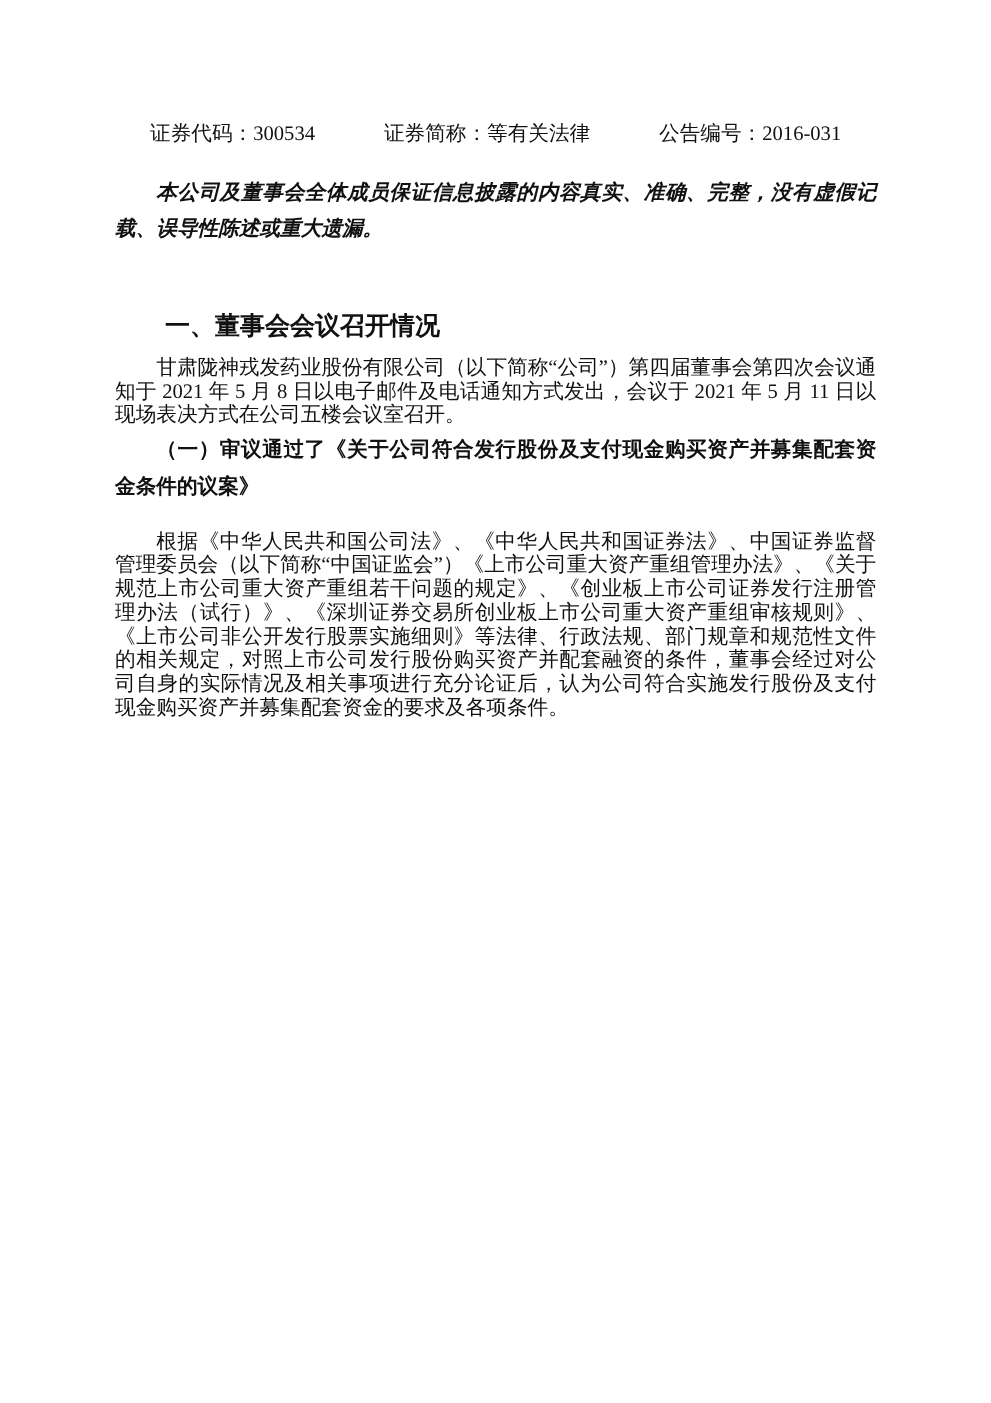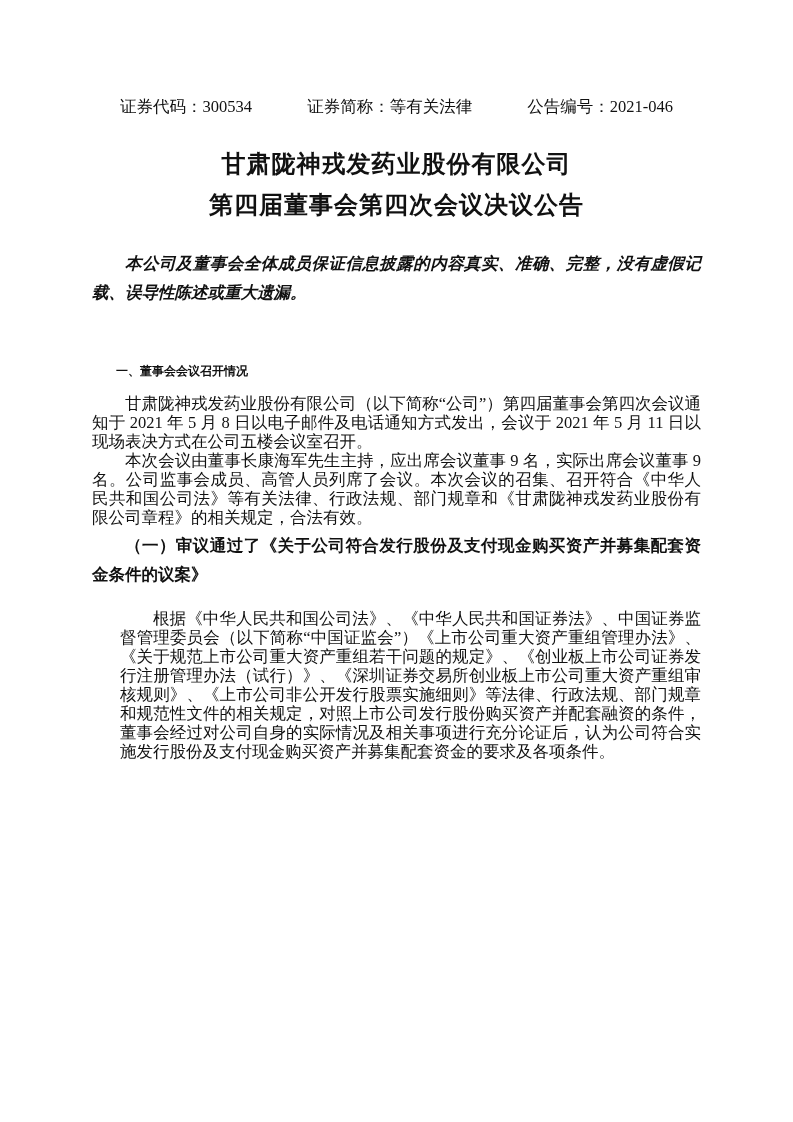--- a/index.html
+++ b/index.html
@@ -40,21 +40,21 @@
     margin: 24px 0 0 0;
     font-size: 16.5px;
     font-weight: bold;
     line-height: 28.5px;
     text-indent: 2em;
     text-align: justify;
     font-style: italic;
   }
   .section-heading {
     margin: 0;
-    font-size: 12px;
+    font-size: 20px;
     font-weight: bold;
     line-height: 29px;
     text-indent: 2em;
   }
   .s1-heading { margin-top: 50px; }
   .s2-heading { margin-top: 26px; }
   .body-para {
     margin: 0;
     font-size: 16.5px;
     line-height: 19px;
@@ -64,45 +64,40 @@
   .para-a { margin-top: 8px; }
   .intro-para { margin-top: 9px; }
   .item-heading {
     margin: 4px 0 0 0;
     font-size: 16.5px;
     font-weight: bold;
     line-height: 29px;
     text-indent: 2em;
     text-align: justify;
   }
-  .item-body { margin-top: 20px; margin-left: 28px; }
+  .item-body { margin-top: 20px; }
 </style>
 </head>
 <body>
 
 <div class="page">
 
   <div class="doc-header">
     <span>证券代码：300534</span>
     <span>证券简称：等有关法律</span>
-    <span>公告编号：2021-046</span>
+    <span>公告编号：2016-031</span>
   </div>
 
-  <div class="doc-title">
-    <div>甘肃陇神戎发药业股份有限公司</div>
-    <div>第四届董事会第四次会议决议公告</div>
-  </div>
 
   <p class="declaration">本公司及董事会全体成员保证信息披露的内容真实、准确、完整，没有虚假记载、误导性陈述或重大遗漏。</p>
 
   <p class="section-heading s1-heading">一、董事会会议召开情况</p>
 
   <p class="body-para para-a">甘肃陇神戎发药业股份有限公司（以下简称“公司”）第四届董事会第四次会议通知于 2021 年 5 月 8 日以电子邮件及电话通知方式发出，会议于 2021 年 5 月 11 日以现场表决方式在公司五楼会议室召开。</p>
 
-  <p class="body-para">本次会议由董事长康海军先生主持，应出席会议董事 9 名，实际出席会议董事 9 名。公司监事会成员、高管人员列席了会议。本次会议的召集、召开符合《中华人民共和国公司法》等有关法律、行政法规、部门规章和《甘肃陇神戎发药业股份有限公司章程》的相关规定，合法有效。</p>
 
 
 
   <p class="item-heading">（一）审议通过了《关于公司符合发行股份及支付现金购买资产并募集配套资金条件的议案》</p>
 
   <p class="body-para item-body">根据《中华人民共和国公司法》、《中华人民共和国证券法》、中国证券监督管理委员会（以下简称“中国证监会”）《上市公司重大资产重组管理办法》、《关于规范上市公司重大资产重组若干问题的规定》、《创业板上市公司证券发行注册管理办法（试行）》、《深圳证券交易所创业板上市公司重大资产重组审核规则》、《上市公司非公开发行股票实施细则》等法律、行政法规、部门规章和规范性文件的相关规定，对照上市公司发行股份购买资产并配套融资的条件，董事会经过对公司自身的实际情况及相关事项进行充分论证后，认为公司符合实施发行股份及支付现金购买资产并募集配套资金的要求及各项条件。</p>
 
 </div>
 
 </body></html>

